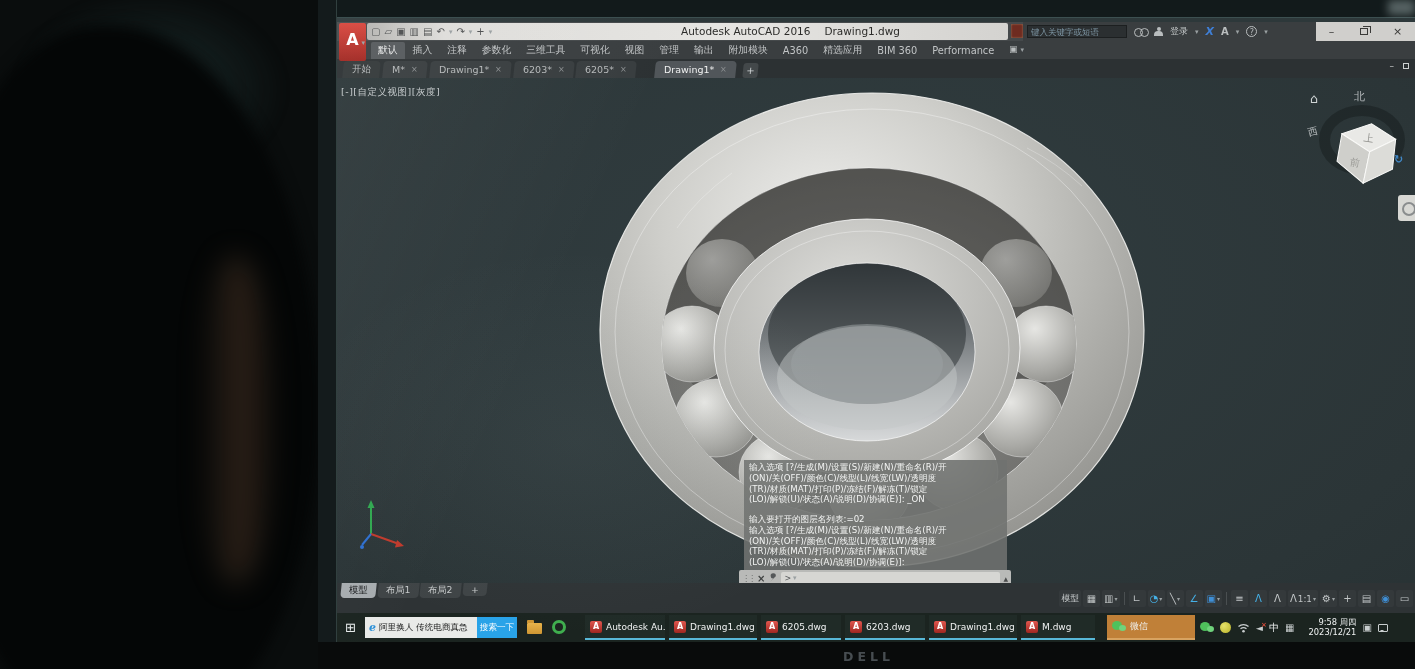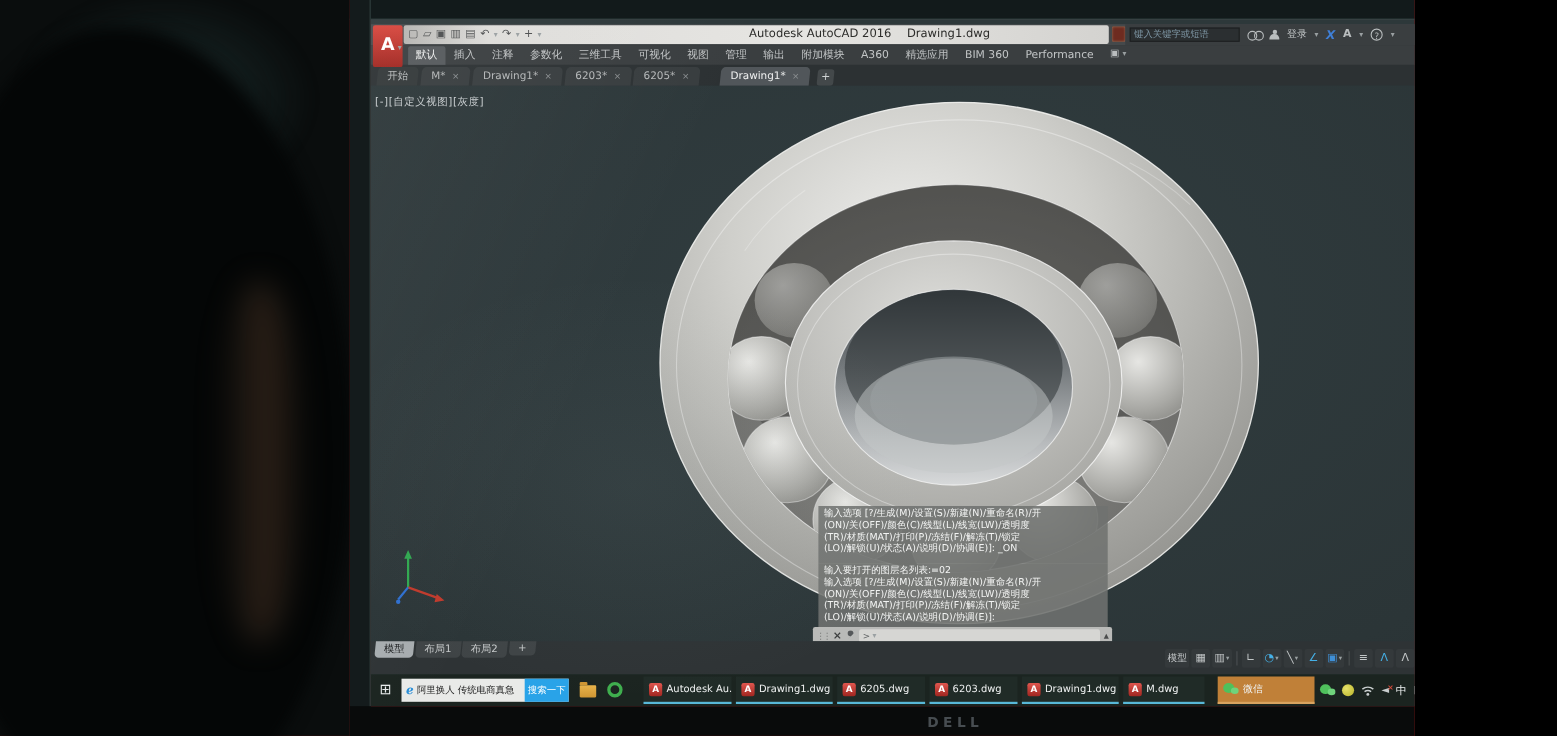--- a/index.html
+++ b/index.html
@@ -1,17 +1,17 @@
 <!DOCTYPE html>
 <html><head>
 <meta charset="utf-8">
 <style>
   html,body{margin:0;padding:0;background:#000;}
   *{box-sizing:border-box;font-family:"DejaVu Sans","Liberation Sans",sans-serif;}
-  #stage{position:relative;width:1286px;height:669px;overflow:hidden;background:#b91c1c;}
+  #stage{position:relative;width:1415px;height:669px;overflow:hidden;background:#ffffff;}
   .abs{position:absolute;}
   
   #photo-left{left:0;top:0;width:318px;height:669px;background:#0a0d0d;overflow:hidden;}
   #bg-teal{left:-30px;top:-40px;width:360px;height:260px;background:radial-gradient(closest-side,rgba(42,72,72,.55),rgba(20,34,34,0) 75%);filter:blur(6px);}
   #head-silhouette{left:-70px;top:25px;width:390px;height:720px;background:#040606;border-radius:45% 55% 48% 52%;filter:blur(7px);}
   #skin-edge{left:196px;top:255px;width:78px;height:330px;background:linear-gradient(90deg,rgba(0,0,0,0),rgba(142,100,70,.30) 60%,rgba(60,40,28,.15));filter:blur(14px);border-radius:50%;}
   #bezel-left{left:318px;top:0;width:19px;height:669px;background:linear-gradient(90deg,#10� 0,#131a1b 60%,#1d2628);background:#141b1c;border-right:1px solid #31403f;}
   #bezel-top{left:318px;top:0;width:1097px;height:18px;background:#121a1b;border-bottom:1px solid #3c4f50;}
   #bezel-corner-light{left:1388px;top:0;width:27px;height:15px;background:#90a0a0;opacity:.55;filter:blur(4px);}
   #monitor-chin{left:318px;top:642px;width:1097px;height:27px;background:#090b0b;}

